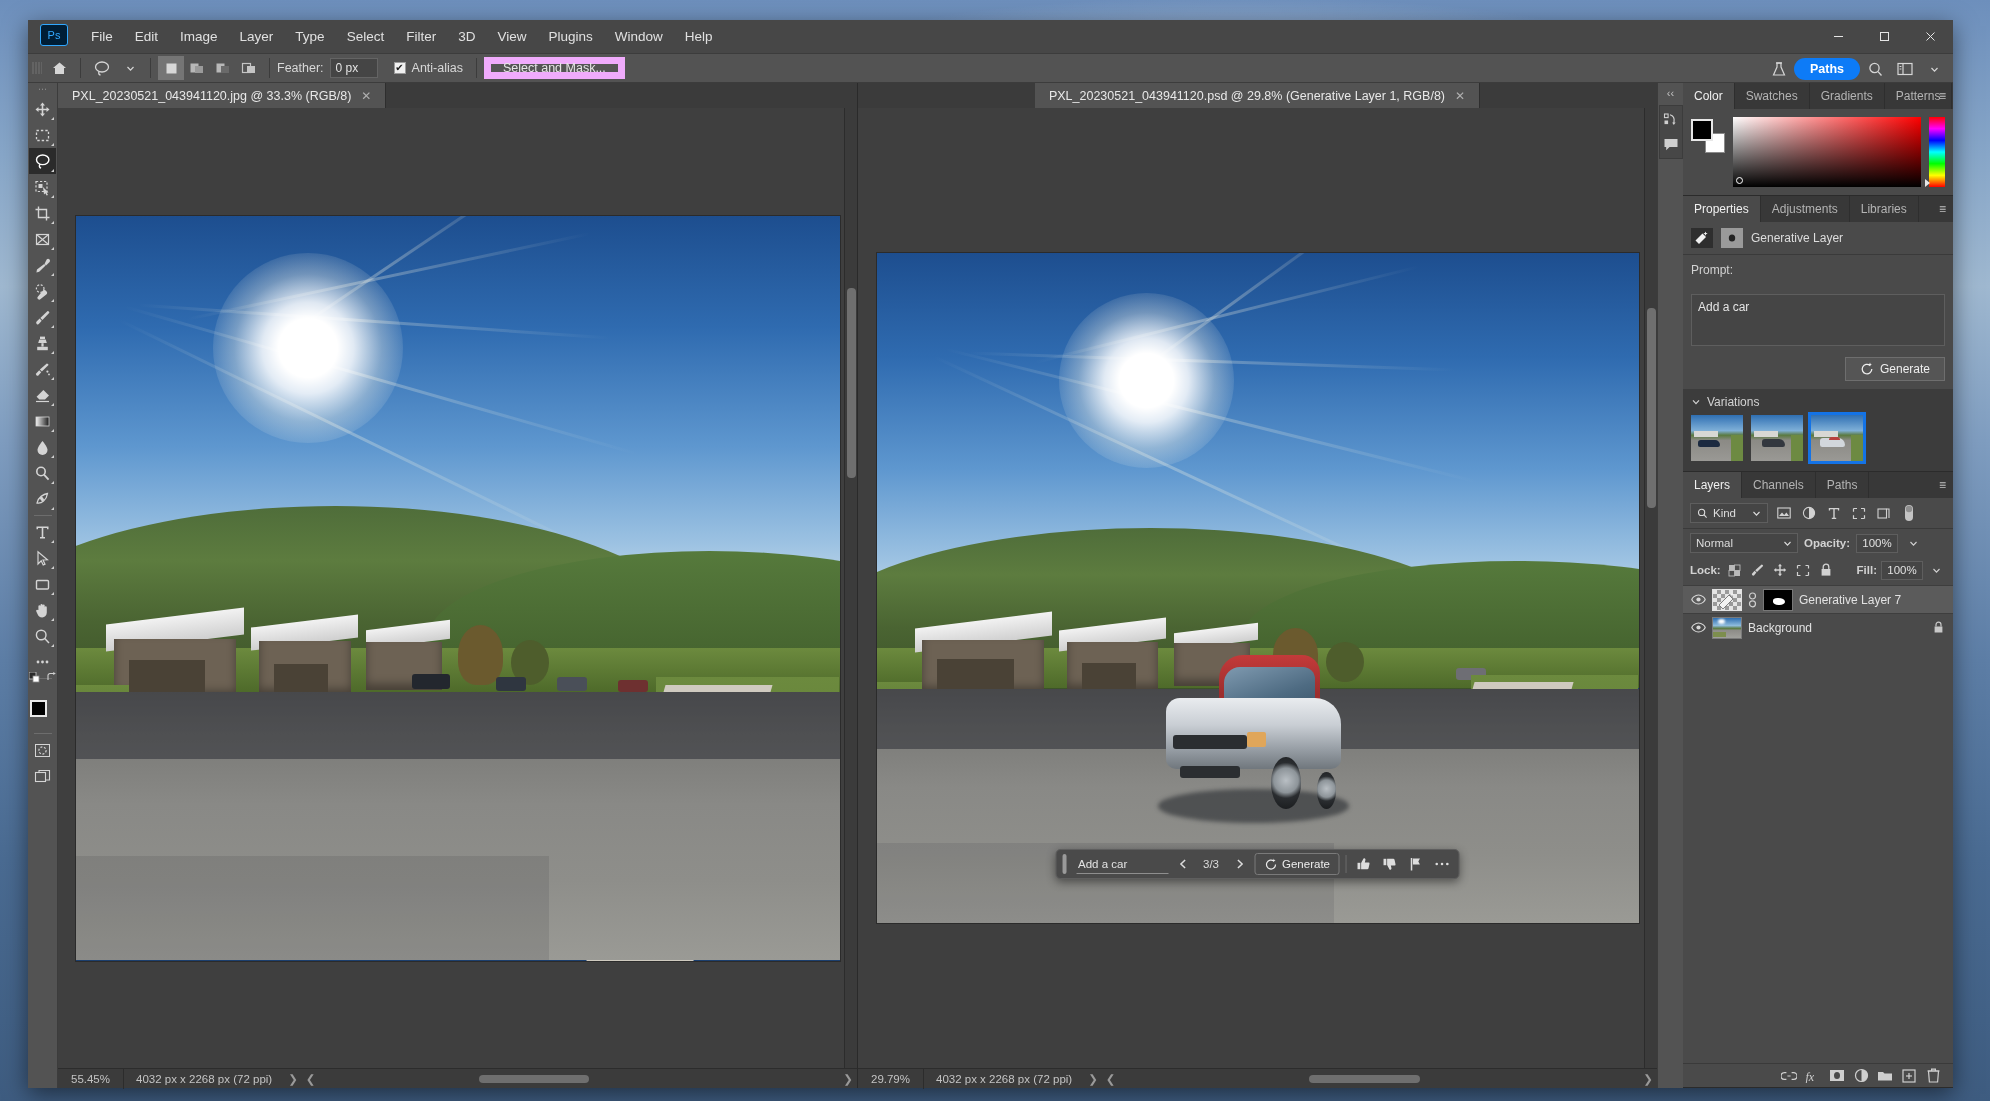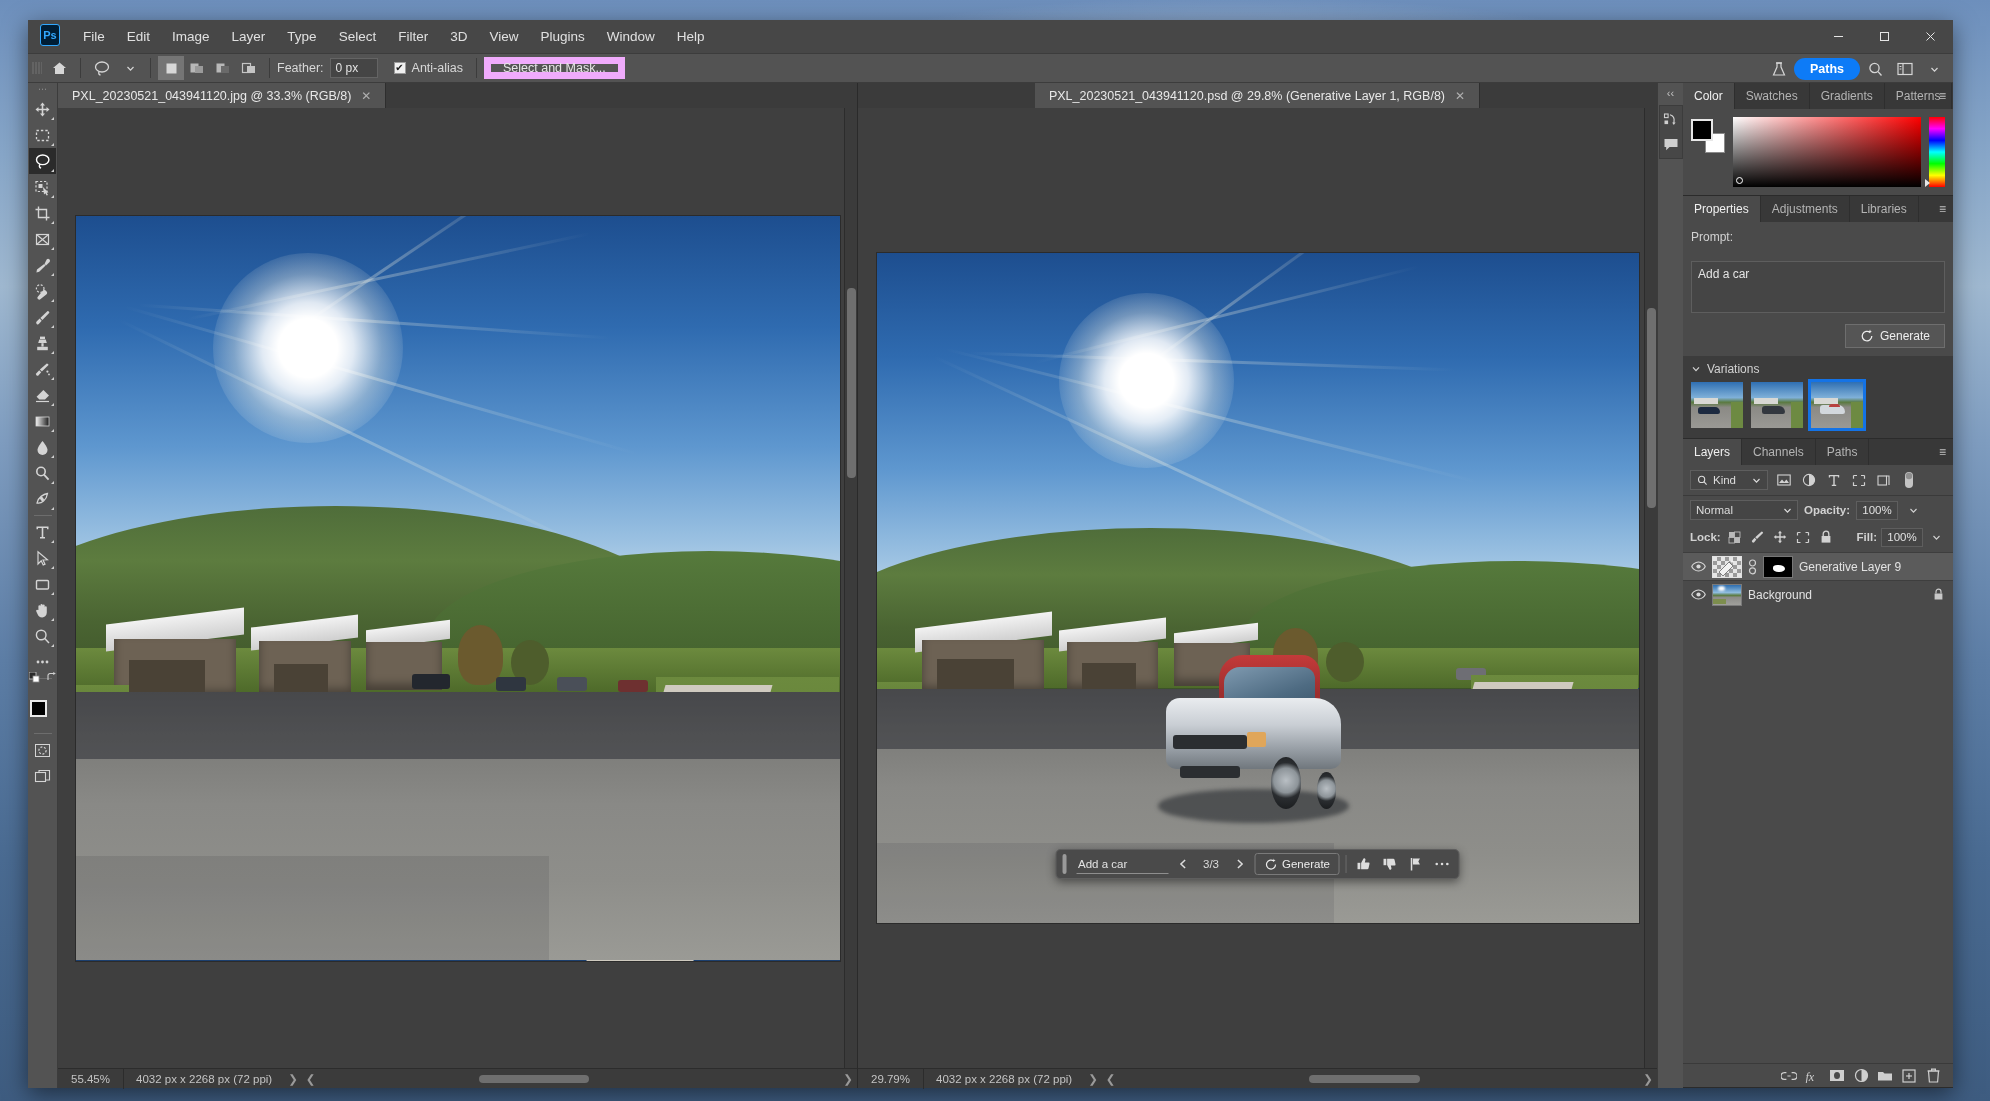--- a/index.html
+++ b/index.html
@@ -33,23 +33,23 @@
     background:#474747; display:flex; flex-direction:column;
     box-shadow:0 6px 22px rgba(0,0,0,.5);
   }
 
   
   .menubar {
     height:33px; background:#474747; display:flex; align-items:center;
     flex:0 0 33px; position:relative;
   }
   .ps-logo {
-    width:20px; height:22px; margin:0 12px 4px 12px; background:#001e36;
+    width:28px; height:22px; margin:0 12px 4px 12px; background:#001e36;
     border:1px solid #31a8ff; border-radius:3px; color:#31a8ff;
-    font-size:11px; font-weight:bold; display:flex; align-items:center; justify-content:center;
+    font-size:11px; font-weight:normal; display:flex; align-items:center; justify-content:center;
     flex:0 0 auto;
   }
   .menu-item {
     padding:5px 11px; font-size:13.5px; color:#e0e0e0; cursor:default; white-space:nowrap;
   }
   .wincontrols { position:absolute; right:0; top:0; height:33px; display:flex; }
   .wc { width:46px; height:33px; display:flex; align-items:center; justify-content:center; color:#e6e6e6; }
 
   
   .optionsbar {
@@ -906,20 +906,34 @@
 
       <div class="panel">
         <div class="panel-tabs">
           <div class="ptab active">Properties</div>
           <div class="ptab">Adjustments</div>
           <div class="ptab">Libraries</div>
           <div style="flex:1 1 auto;background:#383838;"></div>
           <div class="pmenu">≡</div>
         </div>
 
+        <div class="prop-head">
+          <div class="prop-thumb">
+            <svg width="16" height="14" viewBox="0 0 16 14">
+                <path d="M1.5 9.5 L8.5 2.5 L12 6 L5 13 Z" fill="#f0f0f0"></path>
+                <path d="M11.5 0.4 l.6 1.6 1.6.6 -1.6.6 -.6 1.6 -.6-1.6 -1.6-.6 1.6-.6 Z" fill="#f0f0f0"></path>
+              </svg>
+          </div>
+          <div class="prop-mask">
+            <svg width="14" height="12" viewBox="0 0 14 12">
+                <ellipse cx="7" cy="6" rx="3.2" ry="3.6" fill="#232323"></ellipse>
+              </svg>
+          </div>
+          <div class="prop-label">Generative Layer</div>
+        </div>
 
         <div class="prop-section">
           <div class="field-label">Prompt:</div>
           <textarea class="prompt-box" style="">Add a car</textarea>
           <div class="gen-btn">
             <span>
               <svg width="14" height="14" viewBox="0 0 14 14">
                   <path d="M11.8 7 a4.8 4.8 0 1 1-1.7-3.6" fill="none" stroke="currentColor" stroke-width="1.25"></path>
                   <path d="M10 0.6 l.55 1.4 1.4.55 -1.4.55 -.55 1.4 -.55-1.4 -1.4-.55 1.4-.55 Z" fill="currentColor"></path>
                 </svg>
@@ -1096,21 +1110,21 @@
             </div>
             <div style="color:#d0d0d0;">
               <svg width="9" height="16" viewBox="0 0 9 16">
                   <rect x="1.5" y="1" width="6" height="6" rx="3" fill="none" stroke="currentColor" stroke-width="1.2"></rect>
                   <rect x="1.5" y="8.8" width="6" height="6" rx="3" fill="none" stroke="currentColor" stroke-width="1.2"></rect>
                 </svg>
             </div>
             <div class="maskthumb">
               <div class="maskblob"></div>
             </div>
-            <div class="lname">Generative Layer 9</div>
+            <div class="lname">Generative Layer 7</div>
           </div>
 
           <div class="layer">
             <div class="eye">
               <svg width="15" height="11" viewBox="0 0 15 11">
                   <path d="M7.5 1 C11 1 13.8 4 14.2 5.5 C13.8 7 11 10 7.5 10 C4 10 1.2 7 0.8 5.5 C1.2 4 4 1 7.5 1 Z" fill="none" stroke="currentColor" stroke-width="1.1"></path>
                   <circle cx="7.5" cy="5.5" r="2.1" fill="currentColor"></circle>
                 </svg>
             </div>
             <div class="lthumb" style="border:1px solid #7a7a7a;">

